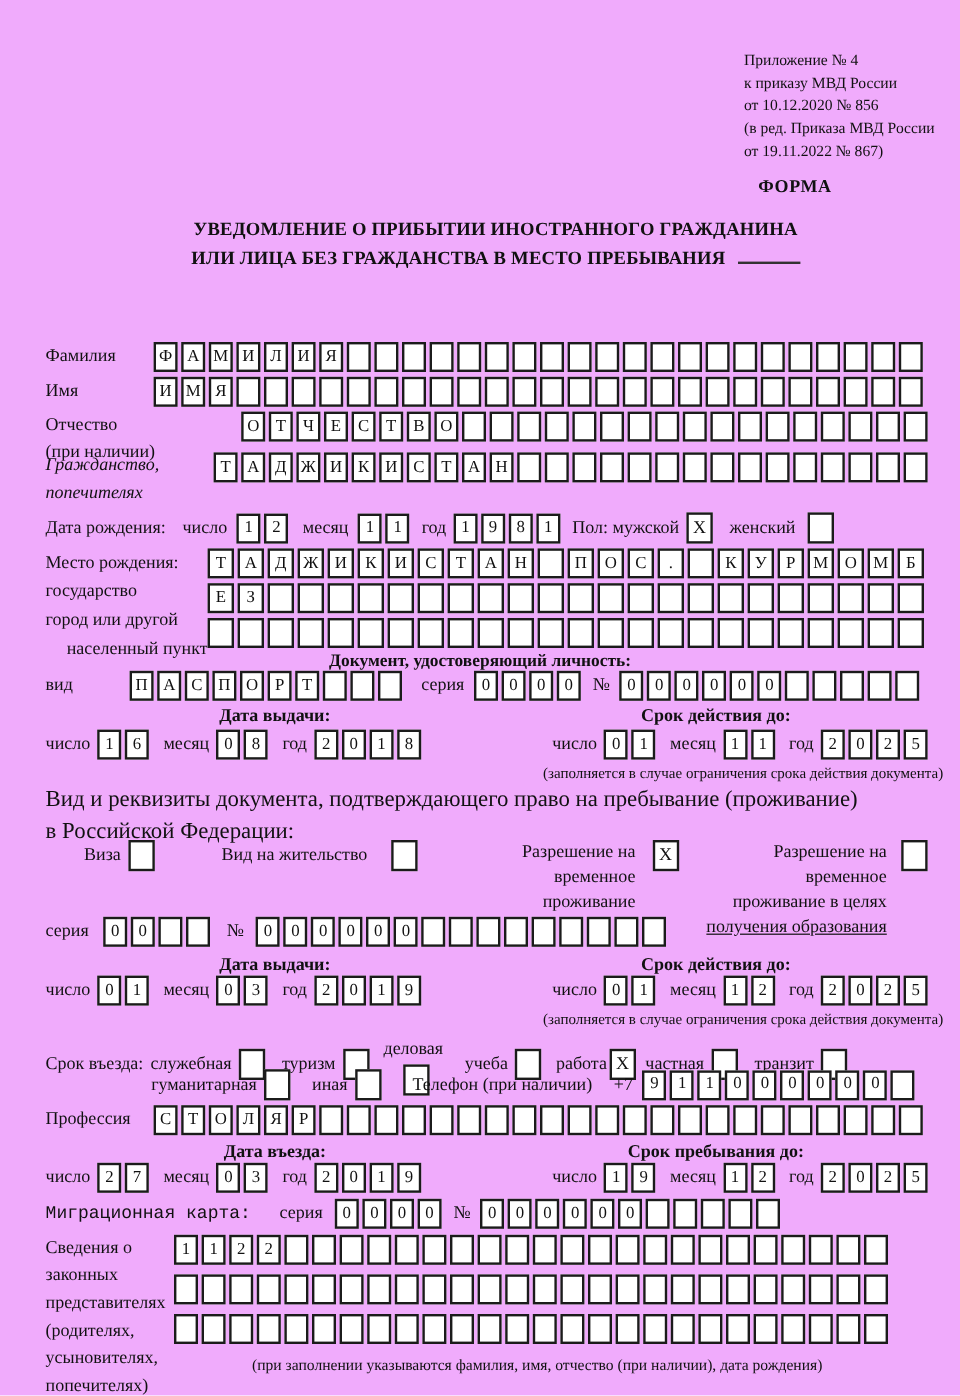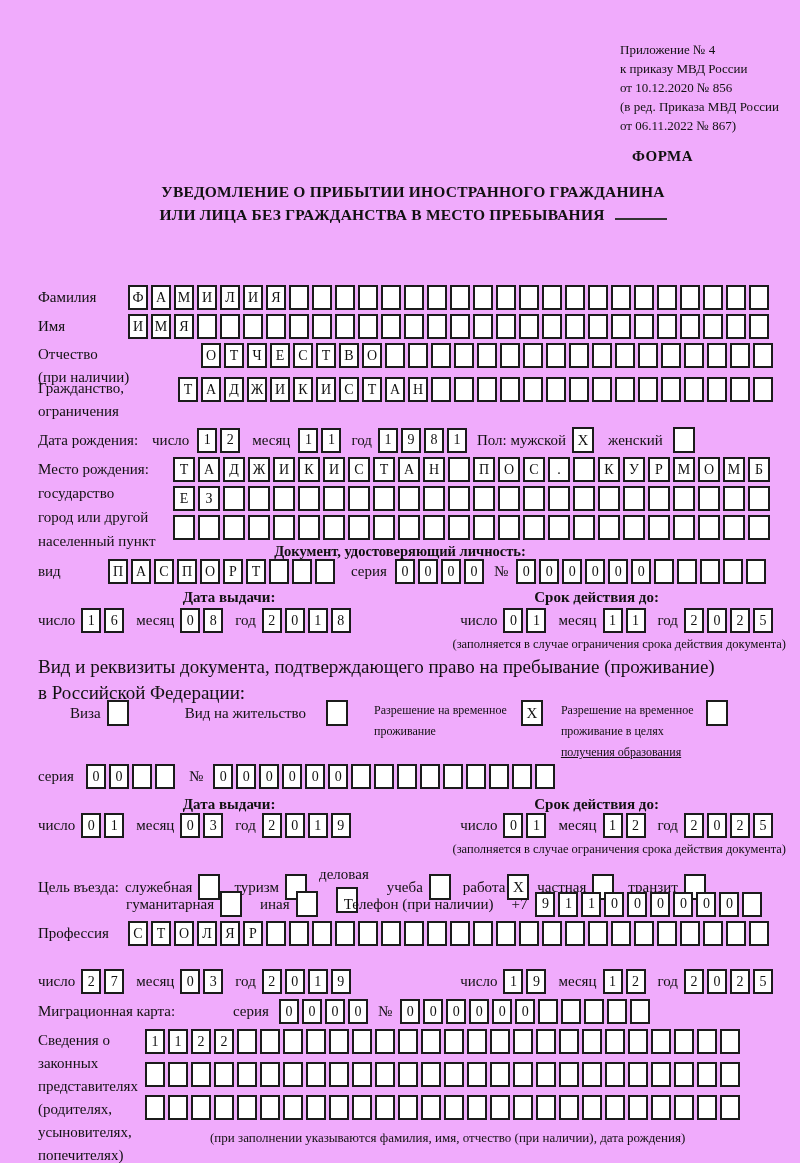--- a/index.html
+++ b/index.html
@@ -43,39 +43,39 @@
   .dgroup .lbl { margin-right:6px; }
   .dgroup .boxes { margin-right:12px; }
   .dheadings { position:absolute; left:38px; right:27px; display:flex; }
   .dheadings span { font-weight:bold; font-size:15px; }
   .dh-left { width:52%; text-align:center; }
   .dh-right { width:48%; text-align:center; }
 
   .note { position:absolute; right:14px; font-size:12.5px; text-align:right; }
 
   .chk-item { display:flex; align-items:flex-start; }
-  .chk-item .stack { text-align:left; font-size:12px; line-height:21px; }
+  .chk-item .stack { text-align:right; font-size:15px; line-height:21px; }
   .chk-item .lbl { line-height:26px;margin-left:32px; }
 
   .purpose-opt { display:flex; align-items:center; }
   .purpose-opt .lbl { margin-right:6px; line-height:26px; }
 
   .rep-note { position:absolute; font-size:13px; }
 </style>
 </head>
 <body>
 
 <div class="page">
 
   <div class="doc-ref">
     <div>Приложение № 4</div>
     <div>к приказу МВД России</div>
     <div>от 10.12.2020 № 856</div>
     <div>(в ред. Приказа МВД России</div>
-    <div>от 06.11.2022 № 867)</div>
+    <div>от 19.11.2022 № 867)</div>
   </div>
   <div class="forma">ФОРМА</div>
 
   <div class="title" style="top:183px;">УВЕДОМЛЕНИЕ О ПРИБЫТИИ ИНОСТРАННОГО ГРАЖДАНИНА</div>
   <div class="title" style="top:206px;">
     <span>ИЛИ ЛИЦА БЕЗ ГРАЖДАНСТВА В МЕСТО ПРЕБЫВАНИЯ</span><span class="title-underline"></span>
   </div>
 
 
   <div class="row" style="top:285px;">
@@ -174,23 +174,23 @@
         <span class="cbox"></span>
         <span class="cbox"></span>
         <span class="cbox"></span>
         <span class="cbox"></span>
         <span class="cbox"></span>
         <span class="cbox"></span>
       </span>
   </div>
 
   <div class="row" style="top:377px;">
-    <span style="width:140px;">
+    <span style="width:140px;font-style:italic;">
       <span class="lbl-block" style="display:block;">Гражданство,</span>
-      <span class="lbl-block" style="display:block;">ограничения</span>
+      <span class="lbl-block" style="display:block;">попечителях</span>
     </span>
     <span class="boxes">
         <span class="cbox">Т</span>
         <span class="cbox">А</span>
         <span class="cbox">Д</span>
         <span class="cbox">Ж</span>
         <span class="cbox">И</span>
         <span class="cbox">К</span>
         <span class="cbox">И</span>
         <span class="cbox">С</span>
@@ -238,21 +238,21 @@
     <span class="checkbox">X</span>
     <span class="lbl" style="margin:0 10px 0 14px;">женский</span>
     <span class="checkbox"></span>
   </div>
 
   <div class="row" style="top:457px;">
     <span style="width:135px;">
       <span class="lbl-block" style="display:block; line-height:24px;">Место рождения:</span>
       <span class="lbl-block" style="display:block; line-height:24px;">государство</span>
       <span class="lbl-block" style="display:block; line-height:24px;">город или другой</span>
-      <span class="lbl-block" style="display:block; line-height:24px;">населенный пункт</span>
+      <span class="lbl-block" style="display:block; line-height:24px;text-align:right;">населенный пункт</span>
     </span>
     <span>
       <span class="boxes wide" style="margin-bottom:4px;">
           <span class="cbox">Т</span>
           <span class="cbox">А</span>
           <span class="cbox">Д</span>
           <span class="cbox">Ж</span>
           <span class="cbox">И</span>
           <span class="cbox">К</span>
           <span class="cbox">И</span>
@@ -515,21 +515,21 @@
           <span class="cbox">0</span>
           <span class="cbox">2</span>
           <span class="cbox">5</span>
         </span>
     </span>
   </div>
 
   <div class="note" style="top:842px;">(заполняется в случае ограничения срока действия документа)</div>
 
   <div class="row" style="top:861px; align-items:center;">
-    <span class="lbl" style="margin-right:6px;">Цель въезда:</span>
+    <span class="lbl" style="margin-right:6px;">Срок въезда:</span>
     <span class="purpose-opt">
       <span class="lbl">служебная</span>
       <span class="checkbox"></span>
     </span>
     <span class="purpose-opt" style="margin-left:14px;">
       <span class="lbl">туризм</span>
       <span class="checkbox"></span>
     </span>
     <span class="purpose-opt" style="margin-left:12px;flex-direction:column;">
       <span class="lbl">деловая</span>
@@ -605,20 +605,24 @@
         <span class="cbox"></span>
         <span class="cbox"></span>
         <span class="cbox"></span>
         <span class="cbox"></span>
         <span class="cbox"></span>
         <span class="cbox"></span>
         <span class="cbox"></span>
       </span>
   </div>
 
+  <div class="dheadings" style="top:952px;">
+    <span class="dh-left">Дата въезда:</span>
+    <span class="dh-right">Срок пребывания до:</span>
+  </div>
 
   <div class="row" style="top:969px; align-items:center;">
     <span class="dgroup">
       <span class="lbl">число</span>
       <span class="boxes">
           <span class="cbox">2</span>
           <span class="cbox">7</span>
         </span>
       <span class="lbl">месяц</span>
       <span class="boxes">
@@ -648,21 +652,21 @@
       <span class="boxes" style="margin-right:0;">
           <span class="cbox">2</span>
           <span class="cbox">0</span>
           <span class="cbox">2</span>
           <span class="cbox">5</span>
         </span>
     </span>
   </div>
 
   <div class="row" style="top:999px; align-items:center;">
-    <span class="lbl" style="width:195px;">Миграционная карта:</span>
+    <span class="lbl" style="width:195px;font-family:Liberation Mono, monospace;">Миграционная карта:</span>
     <span class="lbl" style="margin-right:10px;">серия</span>
     <span class="boxes" style="margin-right:10px;">
         <span class="cbox">0</span>
         <span class="cbox">0</span>
         <span class="cbox">0</span>
         <span class="cbox">0</span>
       </span>
     <span class="lbl" style="margin-right:8px;">№</span>
     <span class="boxes">
         <span class="cbox">0</span>

